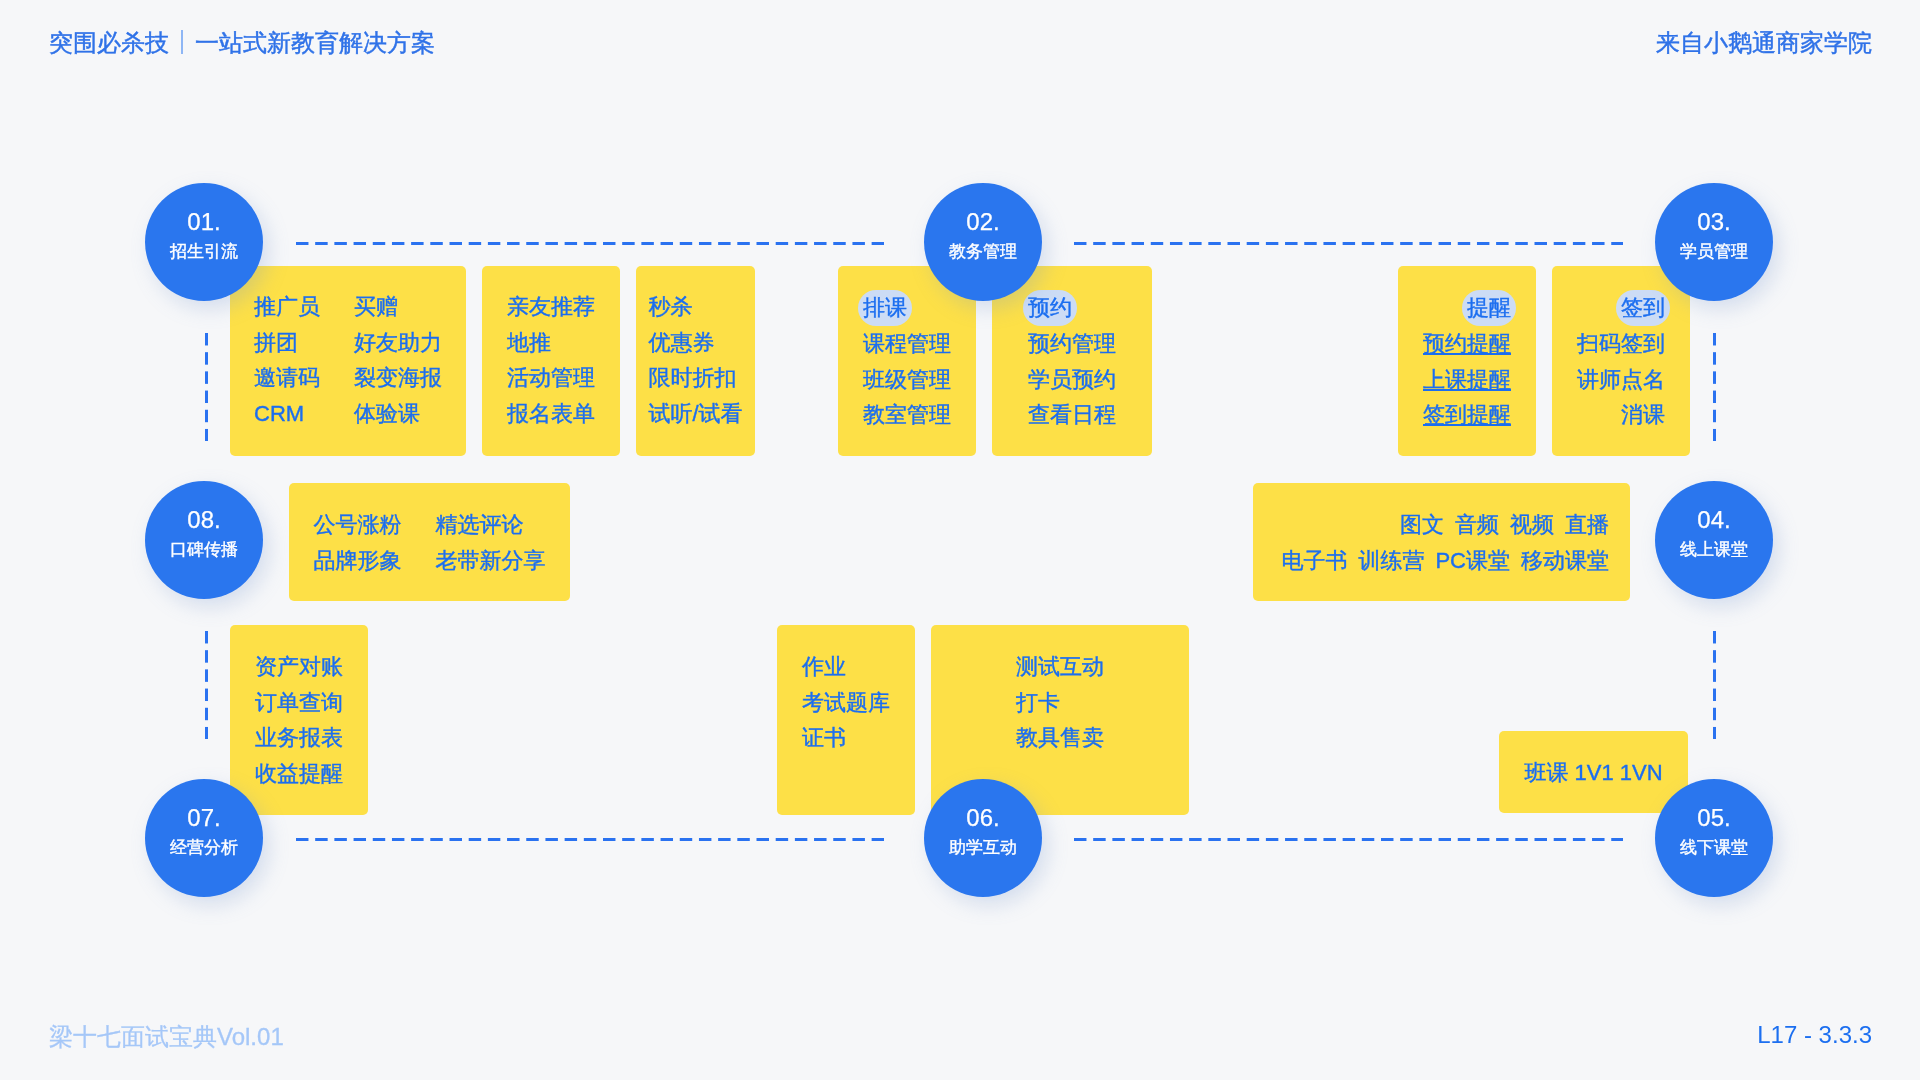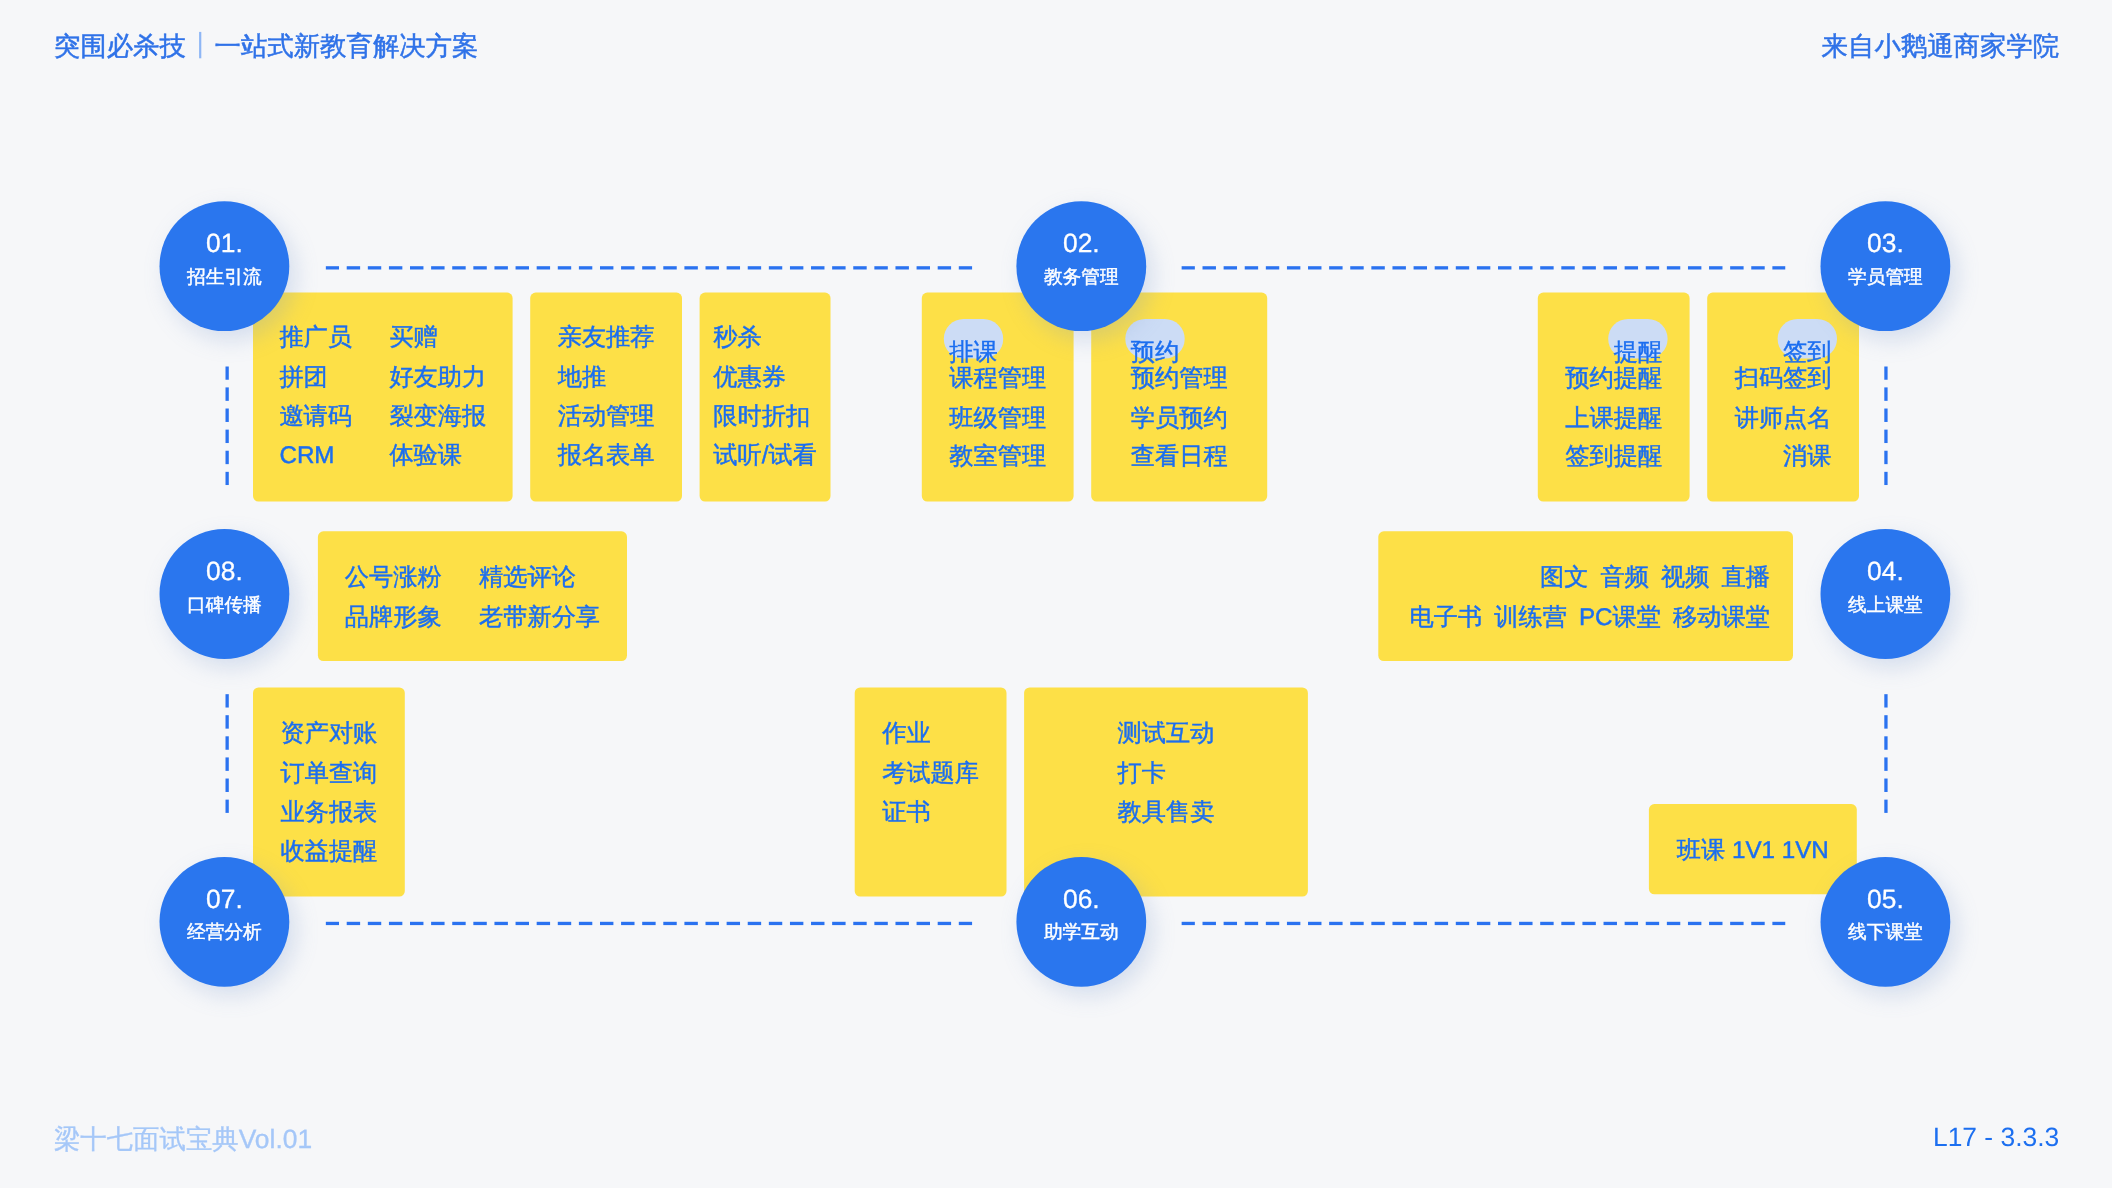--- a/index.html
+++ b/index.html
@@ -36,21 +36,21 @@
   .card {
     position:absolute; background:#fde047; border-radius:5px;
     color:#1b6ef0; z-index:2;
     display:flex; justify-content:center;
   }
   .card .cols { display:flex; }
   .card .col { display:flex; flex-direction:column; }
   .card .it { font-size:22px; line-height:35.5px; white-space:nowrap; font-weight:500; -webkit-text-stroke:0.4px currentColor;}
   .card .grp { display:flex; gap:11px; }
   .col.right .pill { margin-left:0; margin-right:-5px; }
-  .pill { display:inline-block; background:#ccdcf5; border-radius:18px; padding:12px 5px; margin-left:-5px; line-height:36px; height:36px; vertical-align:top; margin-top:1px;}
+  .pill { display:inline-block; background:#ccdcf5; border-radius:18px; padding:0 5px; margin-left:-5px; line-height:36px; height:36px; vertical-align:top; margin-top:1px;}
 
   .dash-h { position:absolute; height:3px; z-index:1;
     background-image:linear-gradient(to right,#2a72f0 0 12px, rgba(0,0,0,0) 12px 19.2px);
     background-size:19.2px 3px; background-repeat:repeat-x; }
   .dash-v { position:absolute; width:3px; z-index:1;
     background-image:linear-gradient(to bottom,#2a72f0 0 12px, rgba(0,0,0,0) 12px 19.2px);
     background-size:3px 19.2px; background-repeat:repeat-y; }
 </style>
 </head>
 <body>
@@ -123,21 +123,21 @@
   <div class="cols" style="padding-top:23px;">
     <div class="col">
       <div class="it"><span class="pill">预约</span></div>
       <div class="it">预约管理</div>
       <div class="it">学员预约</div>
       <div class="it">查看日程</div>
     </div>
   </div>
 </div>
 
-<div class="card" style="left:1398px;top:266px;width:138px;height:190px;">
+<div class="card" style="left:1398px;top:266px;width:138px;height:190px;text-decoration:underline;">
   <div class="cols" style="padding-top:23px;">
     <div class="col right" style="align-items:flex-end;">
       <div class="it"><span class="pill">提醒</span></div>
       <div class="it">预约提醒</div>
       <div class="it">上课提醒</div>
       <div class="it">签到提醒</div>
     </div>
   </div>
 </div>
 

